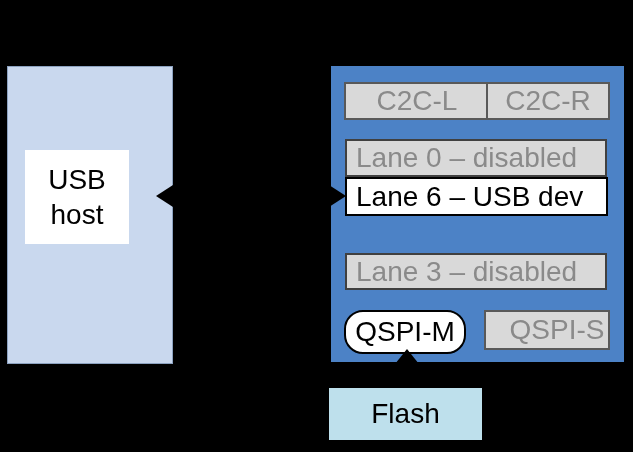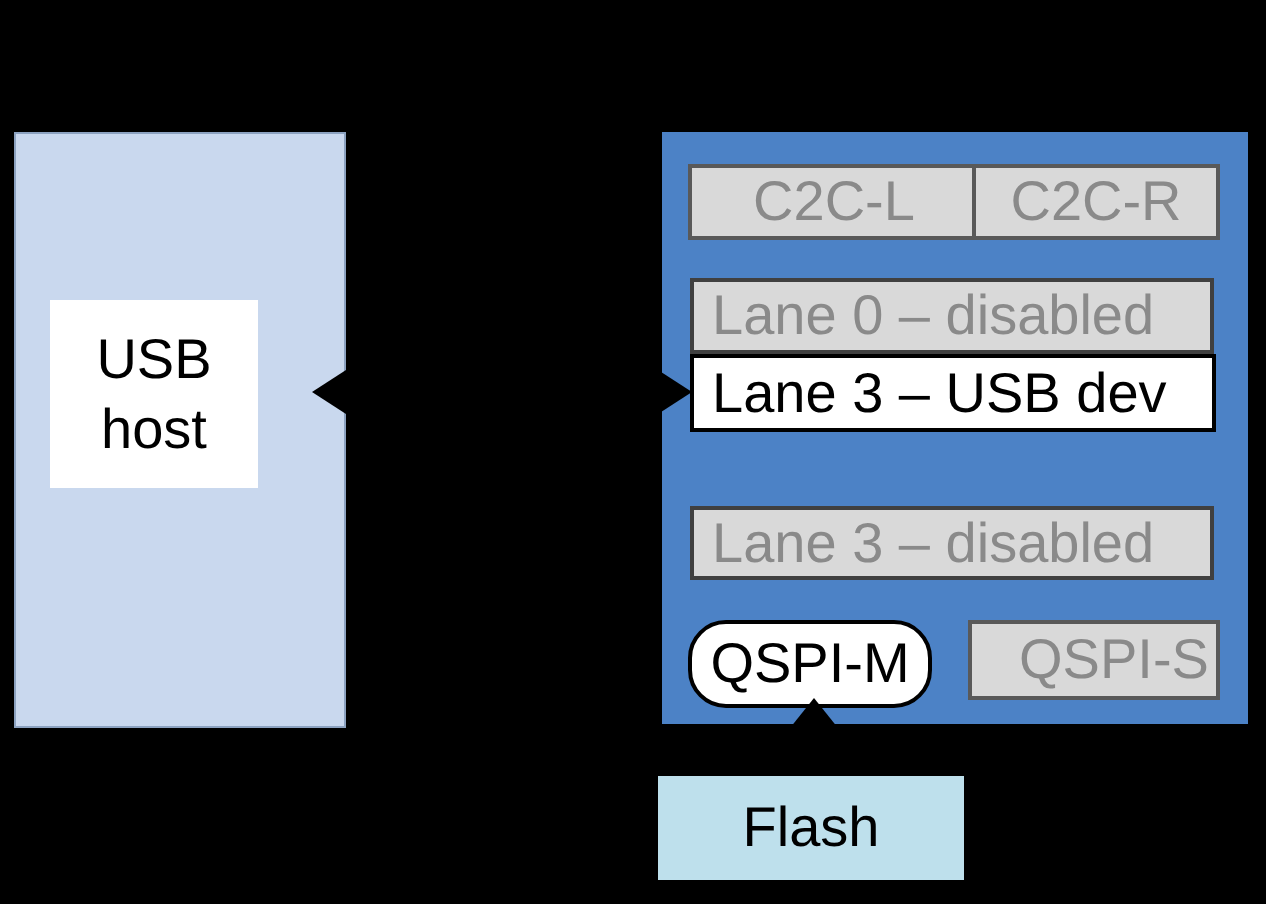--- a/index.html
+++ b/index.html
@@ -79,21 +79,21 @@
 <div class="abs" id="host-panel">
   <div class="abs" id="usb-host-box">USB
 host</div>
 </div>
 
 <div class="abs" id="chip-panel">
   <div class="block disabled" id="c2c-l">C2C-L</div>
   <div class="block disabled" id="c2c-r">C2C-R</div>
 
   <div class="block lane-row disabled" id="lane-0">Lane 0 – disabled</div>
-  <div class="block lane-row active" id="lane-1">Lane 3 – USB dev</div>
+  <div class="block lane-row active" id="lane-1">Lane 6 – USB dev</div>
   <div class="block lane-row disabled" id="lane-3">Lane 3 – disabled</div>
 
   <div class="block active" id="qspi-m">QSPI-M</div>
   <div class="block disabled" id="qspi-s">QSPI-S</div>
 </div>
 
 <div class="abs" id="flash-box">Flash</div>
 
 <svg class="abs" id="arrow-layer" viewBox="0 0 633 452">
 

